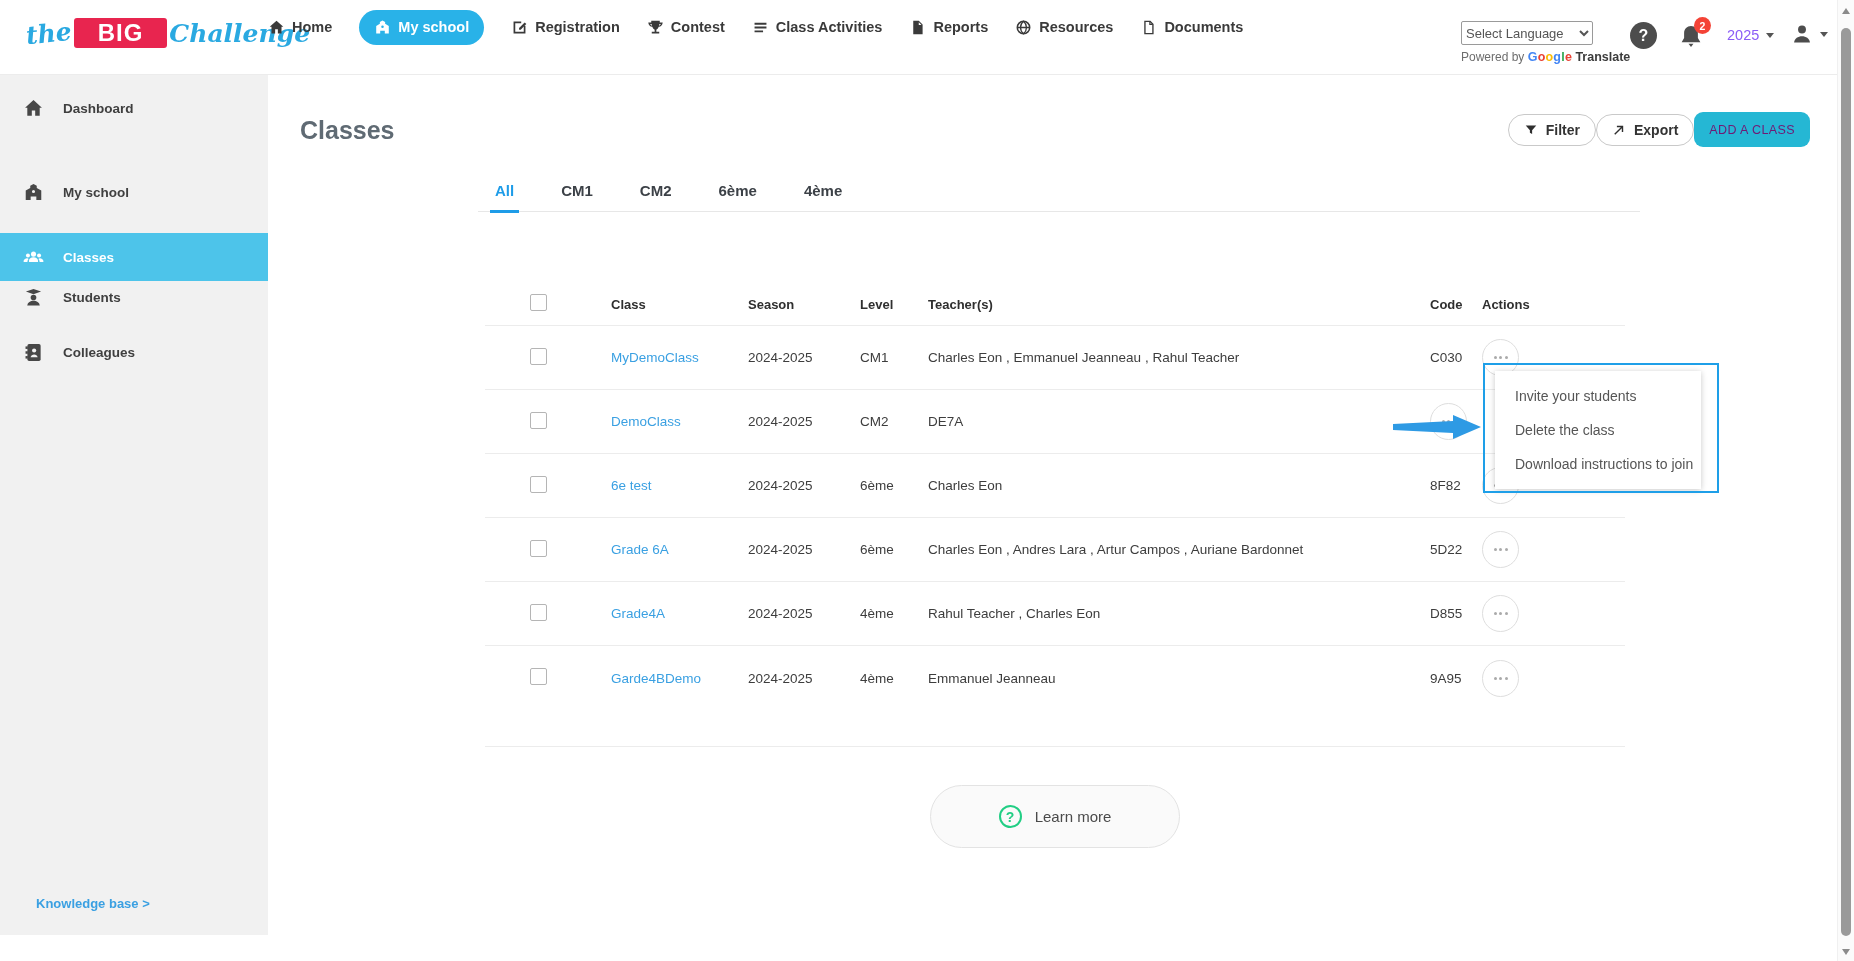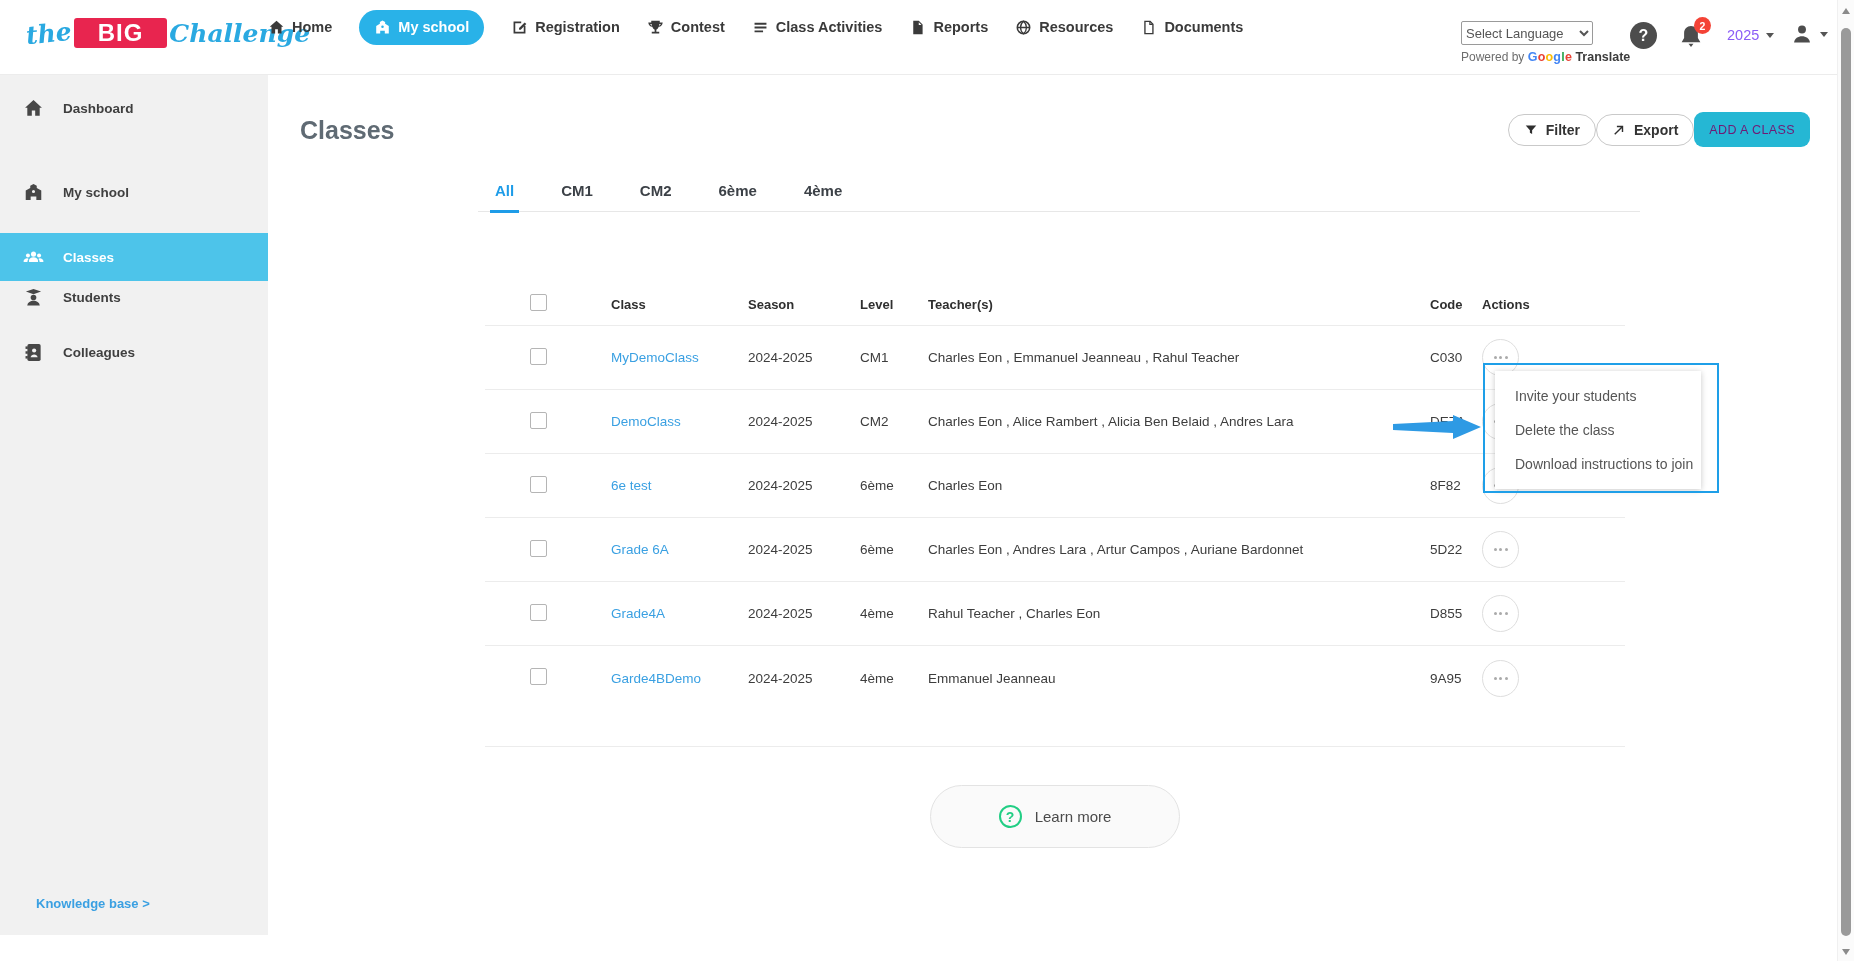--- a/index.html
+++ b/index.html
@@ -305,21 +305,20 @@
               <i></i>
               <i></i>
             </button>
           </span>
         </div>
         <div class="trow" data-interactable="false">
           <span><input type="checkbox" class="row-check" data-interactable="true" style=""></span>
           <span><a class="class-link" href="#" data-interactable="true">DemoClass</a></span>
           <span class="cell-season" data-interactable="false">2024-2025</span>
           <span class="cell-level" data-interactable="false">CM2</span>
-          <span class="cell-teachers" data-interactable="false">Charles Eon , Alice Rambert , Alicia Ben Belaid , Andres Lara</span>
           <span class="cell-code" data-interactable="false">DE7A</span>
           <span>
             <button class="action-btn" data-interactable="true">
               <i></i>
               <i></i>
               <i></i>
             </button>
           </span>
         </div>
         <div class="trow" data-interactable="false">

